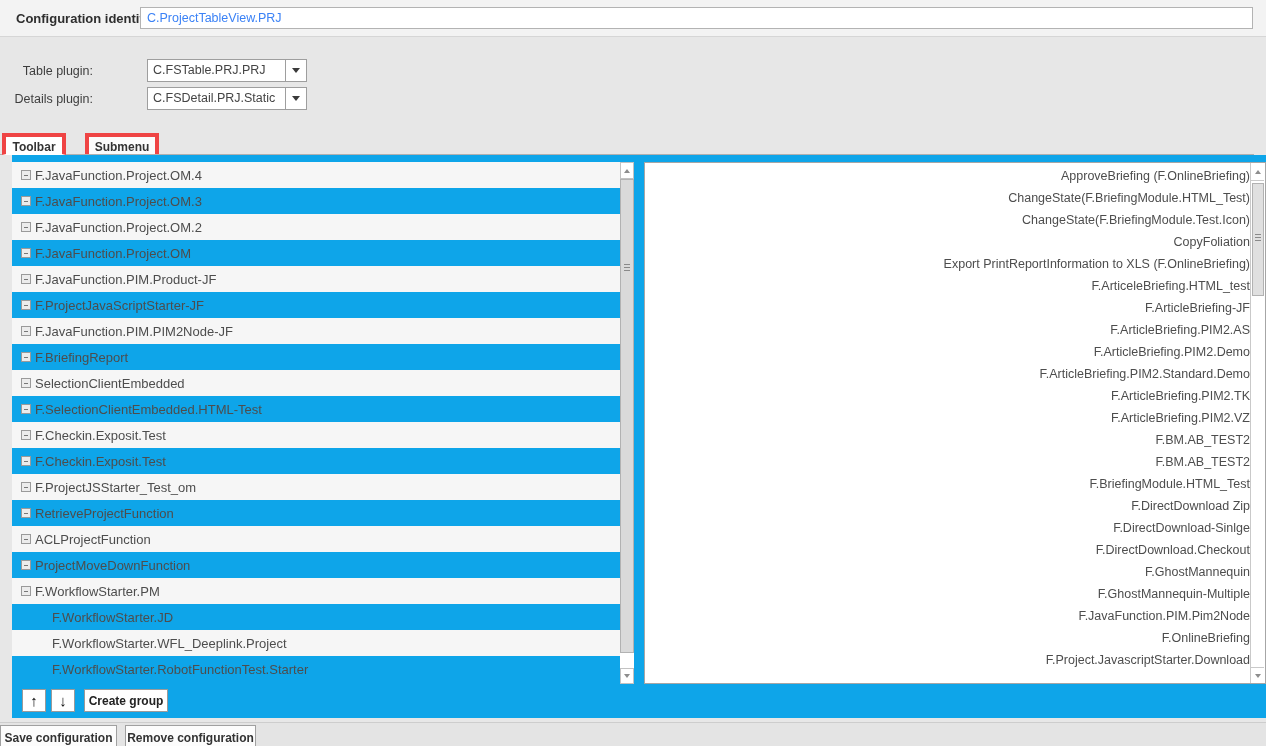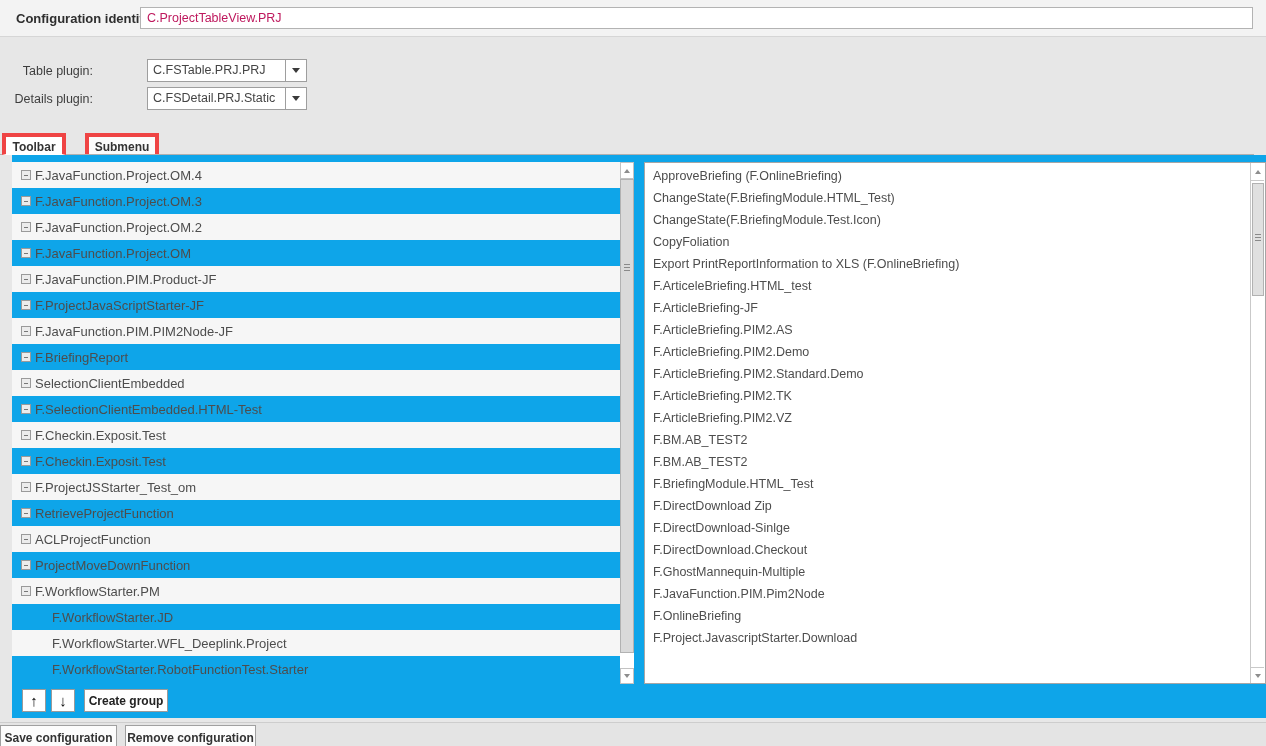--- a/index.html
+++ b/index.html
@@ -16,21 +16,21 @@
     position:absolute; top:0; left:0; width:1266px; height:37px;
     background:#f3f3f3; border-bottom:1px solid #d6d6d6;
   }
   .topbar .cfg-label {
     position:absolute; left:16px; top:11px;
     font-size:13px; font-weight:bold; color:#2e2e2e; white-space:nowrap;
   }
   .topbar input {
     position:absolute; left:140px; top:7px; width:1113px; height:22px;
     border:1px solid #b3b3b3; background:#fff;
-    font-family:"Liberation Sans", sans-serif; font-size:12.5px; color:#be185d;
+    font-family:"Liberation Sans", sans-serif; font-size:12.5px; color:#3b82f6;
     padding:0 6px;
   }
 
   
   .plugin-form { position:absolute; top:59px; left:0; }
   .form-row { display:flex; align-items:center; height:23px; margin-bottom:5px; }
   .flabel { width:99px; text-align:right; font-size:12.5px; color:#3d3d3d; padding-right:6px; }
   .dropdown { width:160px; height:23px; border:1px solid #9e9e9e; background:#fff; display:flex;margin-left:48px; }
   .dd-value { flex:1; font-size:12.5px; color:#444; line-height:21px; padding-left:5px;
               white-space:nowrap; overflow:hidden; }
@@ -84,21 +84,21 @@
                border-right:3.5px solid transparent; border-bottom:4px solid #8d8d8d; }
   .tri-down-sm { width:0; height:0; border-left:3.5px solid transparent;
                  border-right:3.5px solid transparent; border-top:4px solid #8d8d8d; }
 
   
   .right-panel { position:absolute; left:632px; top:7px; width:622px; height:522px;
                  border:1px solid #a6a6a6; background:#fff; }
   .right-rows { position:absolute; left:0; top:0; right:15px; bottom:0;
                 overflow:hidden; padding-top:2px; }
   .rrow { height:22px; line-height:22px; padding-left:8px; font-size:12.5px;
-          color:#4d4d4d; white-space:nowrap; cursor:pointer; }
+          color:#4d4d4d; white-space:nowrap; cursor:pointer;text-align:right; }
   .vscroll-right { position:absolute; right:0; top:0; bottom:0; width:15px;
                    border-left:1px solid #c9c9c9; background:#fff; }
   .vscroll-right .sb-up { top:0; height:18px; width:13px; border:none; border-bottom:1px solid #c9c9c9; }
   .vscroll-right .sb-down { bottom:0; height:16px; width:13px; border:none; border-top:1px solid #c9c9c9; }
   .vscroll-right .sb-thumb { top:20px; height:113px; left:1px; width:12px; background:#e0e0e0; }
   .vscroll-right .sb-grip { top:50px; left:2px; }
 
   
   .list-controls { position:absolute; top:534px; left:10px; display:flex; align-items:center; }
   .icon-btn { width:24px; height:23px; border:1px solid #9a9a9a; background:#fff;
@@ -338,20 +338,23 @@
 
         <div class="rrow odd">
           <span>F.DirectDownload-Sinlge</span>
         </div>
 
         <div class="rrow">
           <span>F.DirectDownload.Checkout</span>
         </div>
 
 
+        <div class="rrow">
+          <span>F.GhostMannequin</span>
+        </div>
 
         <div class="rrow odd">
           <span>F.GhostMannequin-Multiple</span>
         </div>
 
         <div class="rrow">
           <span>F.JavaFunction.PIM.Pim2Node</span>
         </div>
 
         <div class="rrow odd">

